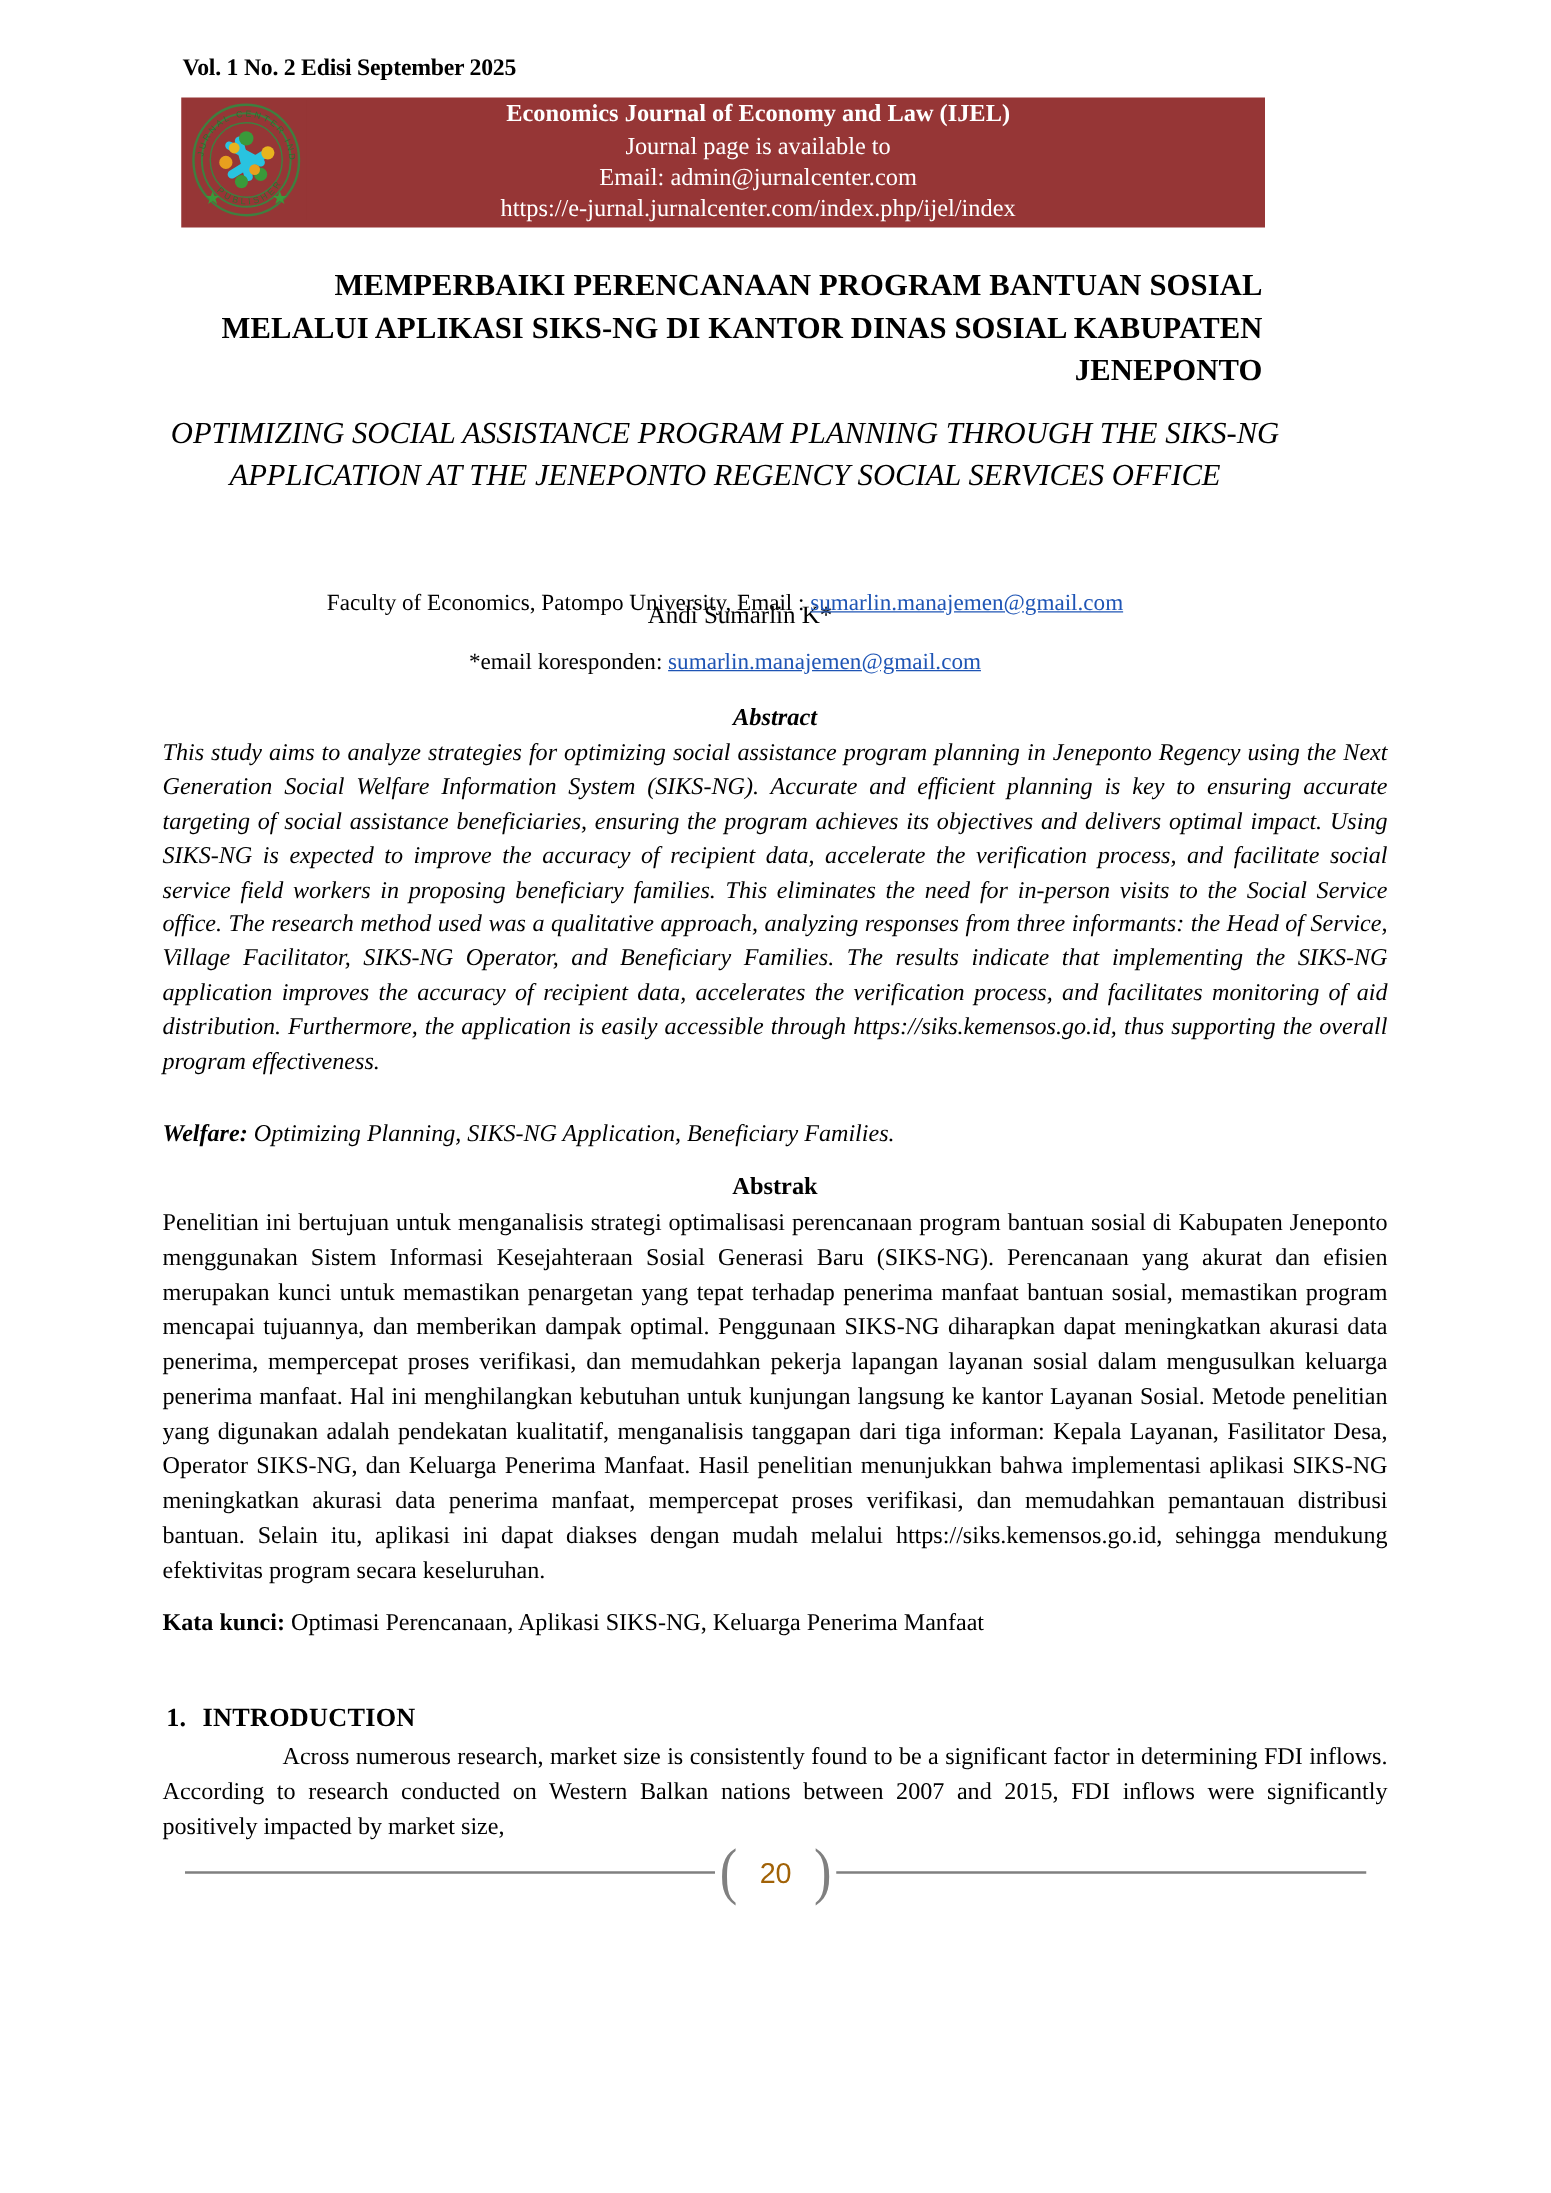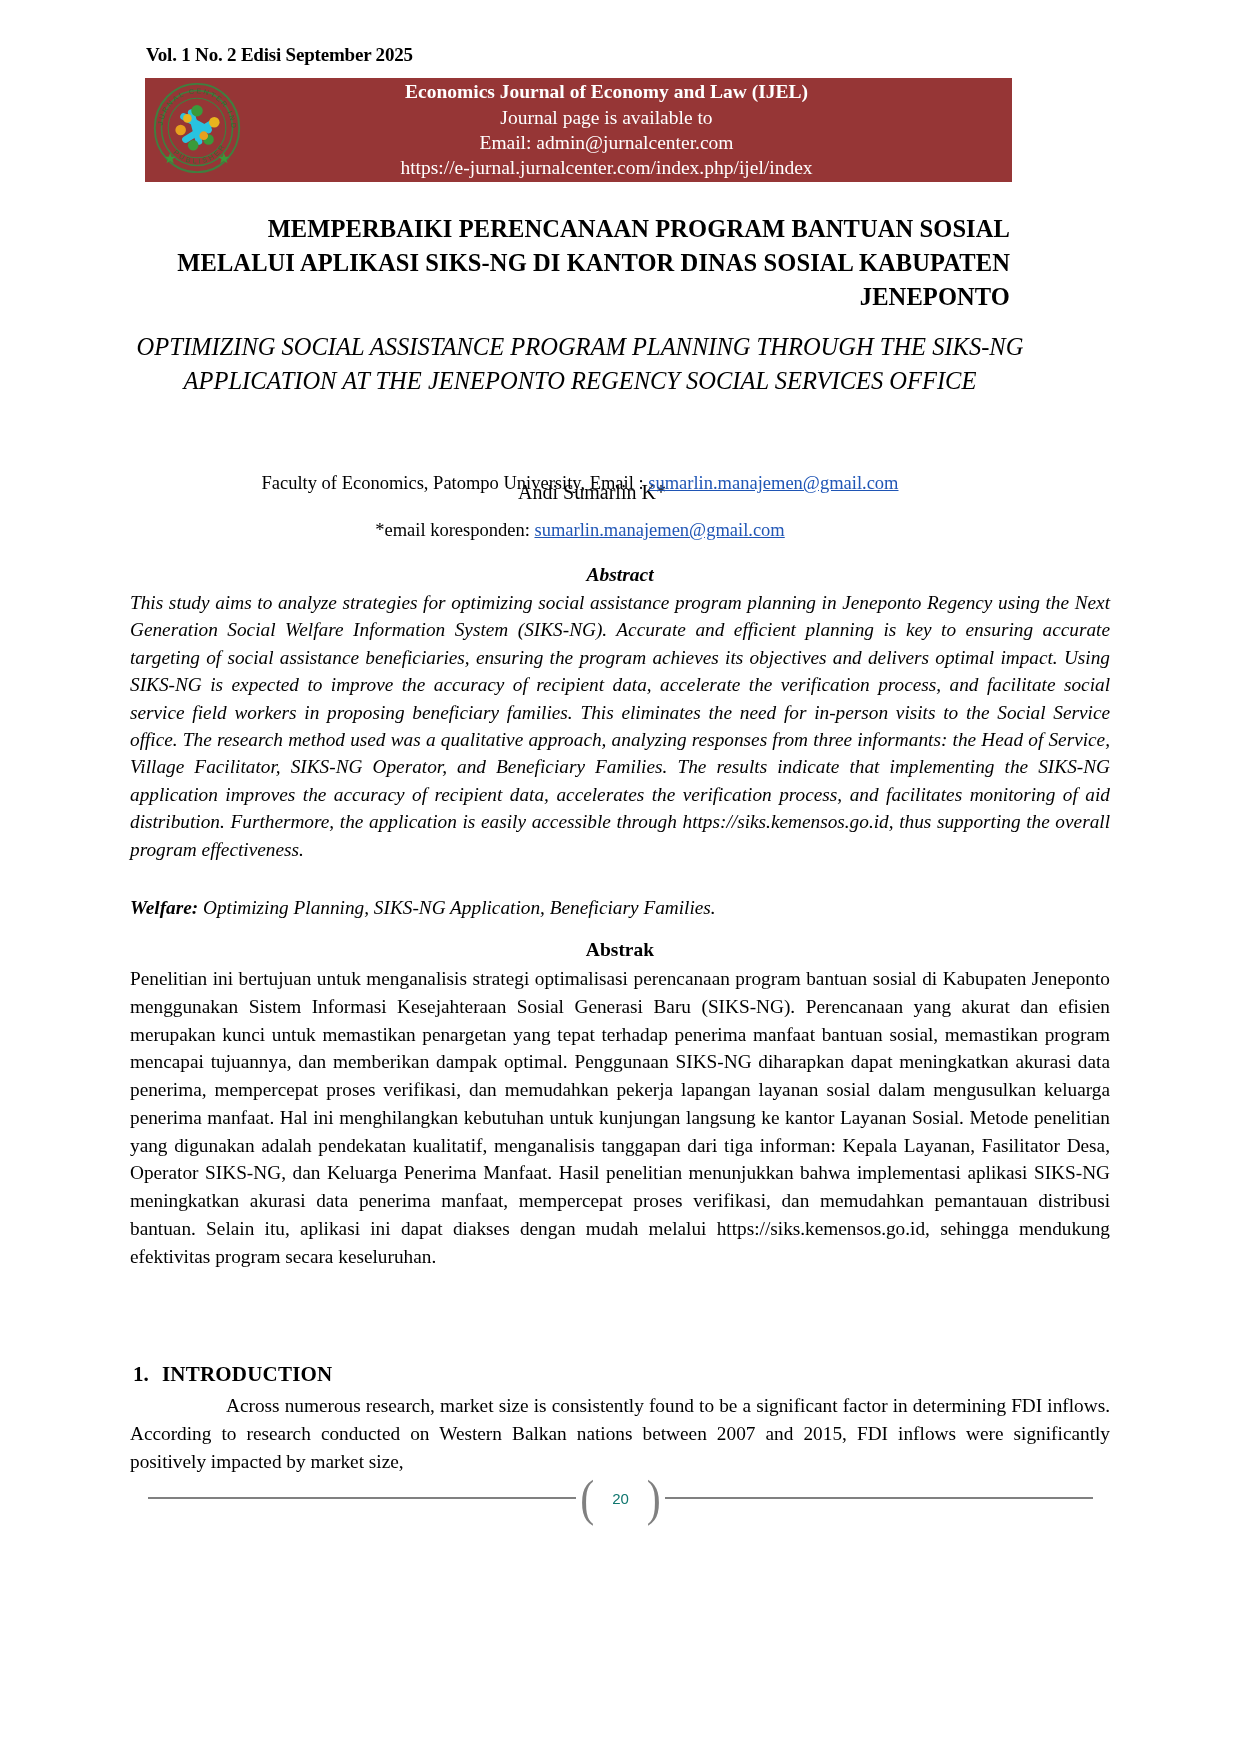--- a/index.html
+++ b/index.html
@@ -232,22 +232,22 @@
   .footer-rule.right { margin-right: 148px; }
   .footer-brace {
     color: #808080;
     font-size: 42px;
     line-height: 0;
     font-family: "Liberation Serif", serif;
     padding: 0 4px;
     transform: scaleY(1.2);
   }
   .footer-num {
-    font-size: 15px;
-    color: #0f766e;
+    font-size: 23px;
+    color: #a16207;
     padding: 0 14px;
     font-family: "Liberation Sans", sans-serif;
   }
 </style>
 </head>
 <body>
 
 <div class="page">
 
   <div class="volume-line">Vol. 1 No. 2 Edisi September 2025</div>
@@ -303,20 +303,23 @@
   </div>
 
   <div class="abstract-head">Abstract</div>
   <div class="abstract-body">This study aims to analyze strategies for optimizing social assistance program planning in Jeneponto Regency using the Next Generation Social Welfare Information System (SIKS-NG). Accurate and efficient planning is key to ensuring accurate targeting of social assistance beneficiaries, ensuring the program achieves its objectives and delivers optimal impact. Using SIKS-NG is expected to improve the accuracy of recipient data, accelerate the verification process, and facilitate social service field workers in proposing beneficiary families. This eliminates the need for in-person visits to the Social Service office. The research method used was a qualitative approach, analyzing responses from three informants: the Head of Service, Village Facilitator, SIKS-NG Operator, and Beneficiary Families. The results indicate that implementing the SIKS-NG application improves the accuracy of recipient data, accelerates the verification process, and facilitates monitoring of aid distribution. Furthermore, the application is easily accessible through https://siks.kemensos.go.id, thus supporting the overall program effectiveness.</div>
   <div class="keywords-en">
     <b>Welfare:</b><span> Optimizing Planning, SIKS-NG Application, Beneficiary Families.</span>
   </div>
 
   <div class="abstrak-head">Abstrak</div>
   <div class="abstrak-body">Penelitian ini bertujuan untuk menganalisis strategi optimalisasi perencanaan program bantuan sosial di Kabupaten Jeneponto menggunakan Sistem Informasi Kesejahteraan Sosial Generasi Baru (SIKS-NG). Perencanaan yang akurat dan efisien merupakan kunci untuk memastikan penargetan yang tepat terhadap penerima manfaat bantuan sosial, memastikan program mencapai tujuannya, dan memberikan dampak optimal. Penggunaan SIKS-NG diharapkan dapat meningkatkan akurasi data penerima, mempercepat proses verifikasi, dan memudahkan pekerja lapangan layanan sosial dalam mengusulkan keluarga penerima manfaat. Hal ini menghilangkan kebutuhan untuk kunjungan langsung ke kantor Layanan Sosial. Metode penelitian yang digunakan adalah pendekatan kualitatif, menganalisis tanggapan dari tiga informan: Kepala Layanan, Fasilitator Desa, Operator SIKS-NG, dan Keluarga Penerima Manfaat. Hasil penelitian menunjukkan bahwa implementasi aplikasi SIKS-NG meningkatkan akurasi data penerima manfaat, mempercepat proses verifikasi, dan memudahkan pemantauan distribusi bantuan. Selain itu, aplikasi ini dapat diakses dengan mudah melalui https://siks.kemensos.go.id, sehingga mendukung efektivitas program secara keseluruhan.</div>
+  <div class="keywords-id">
+    <b>Kata kunci:</b><span> Optimasi Perencanaan, Aplikasi SIKS-NG, Keluarga Penerima Manfaat</span>
+  </div>
 
   <div class="sec-num">1.</div>
   <div class="sec-title">INTRODUCTION</div>
   <div class="intro-body">Across numerous research, market size is consistently found to be a significant factor in determining FDI inflows. According to research conducted on Western Balkan nations between 2007 and 2015, FDI inflows were significantly positively impacted by market size,</div>
 
   <div class="footer">
     <div class="footer-rule left"></div>
     <span class="footer-brace">(</span>
     <span class="footer-num">20</span>
     <span class="footer-brace">)</span>

